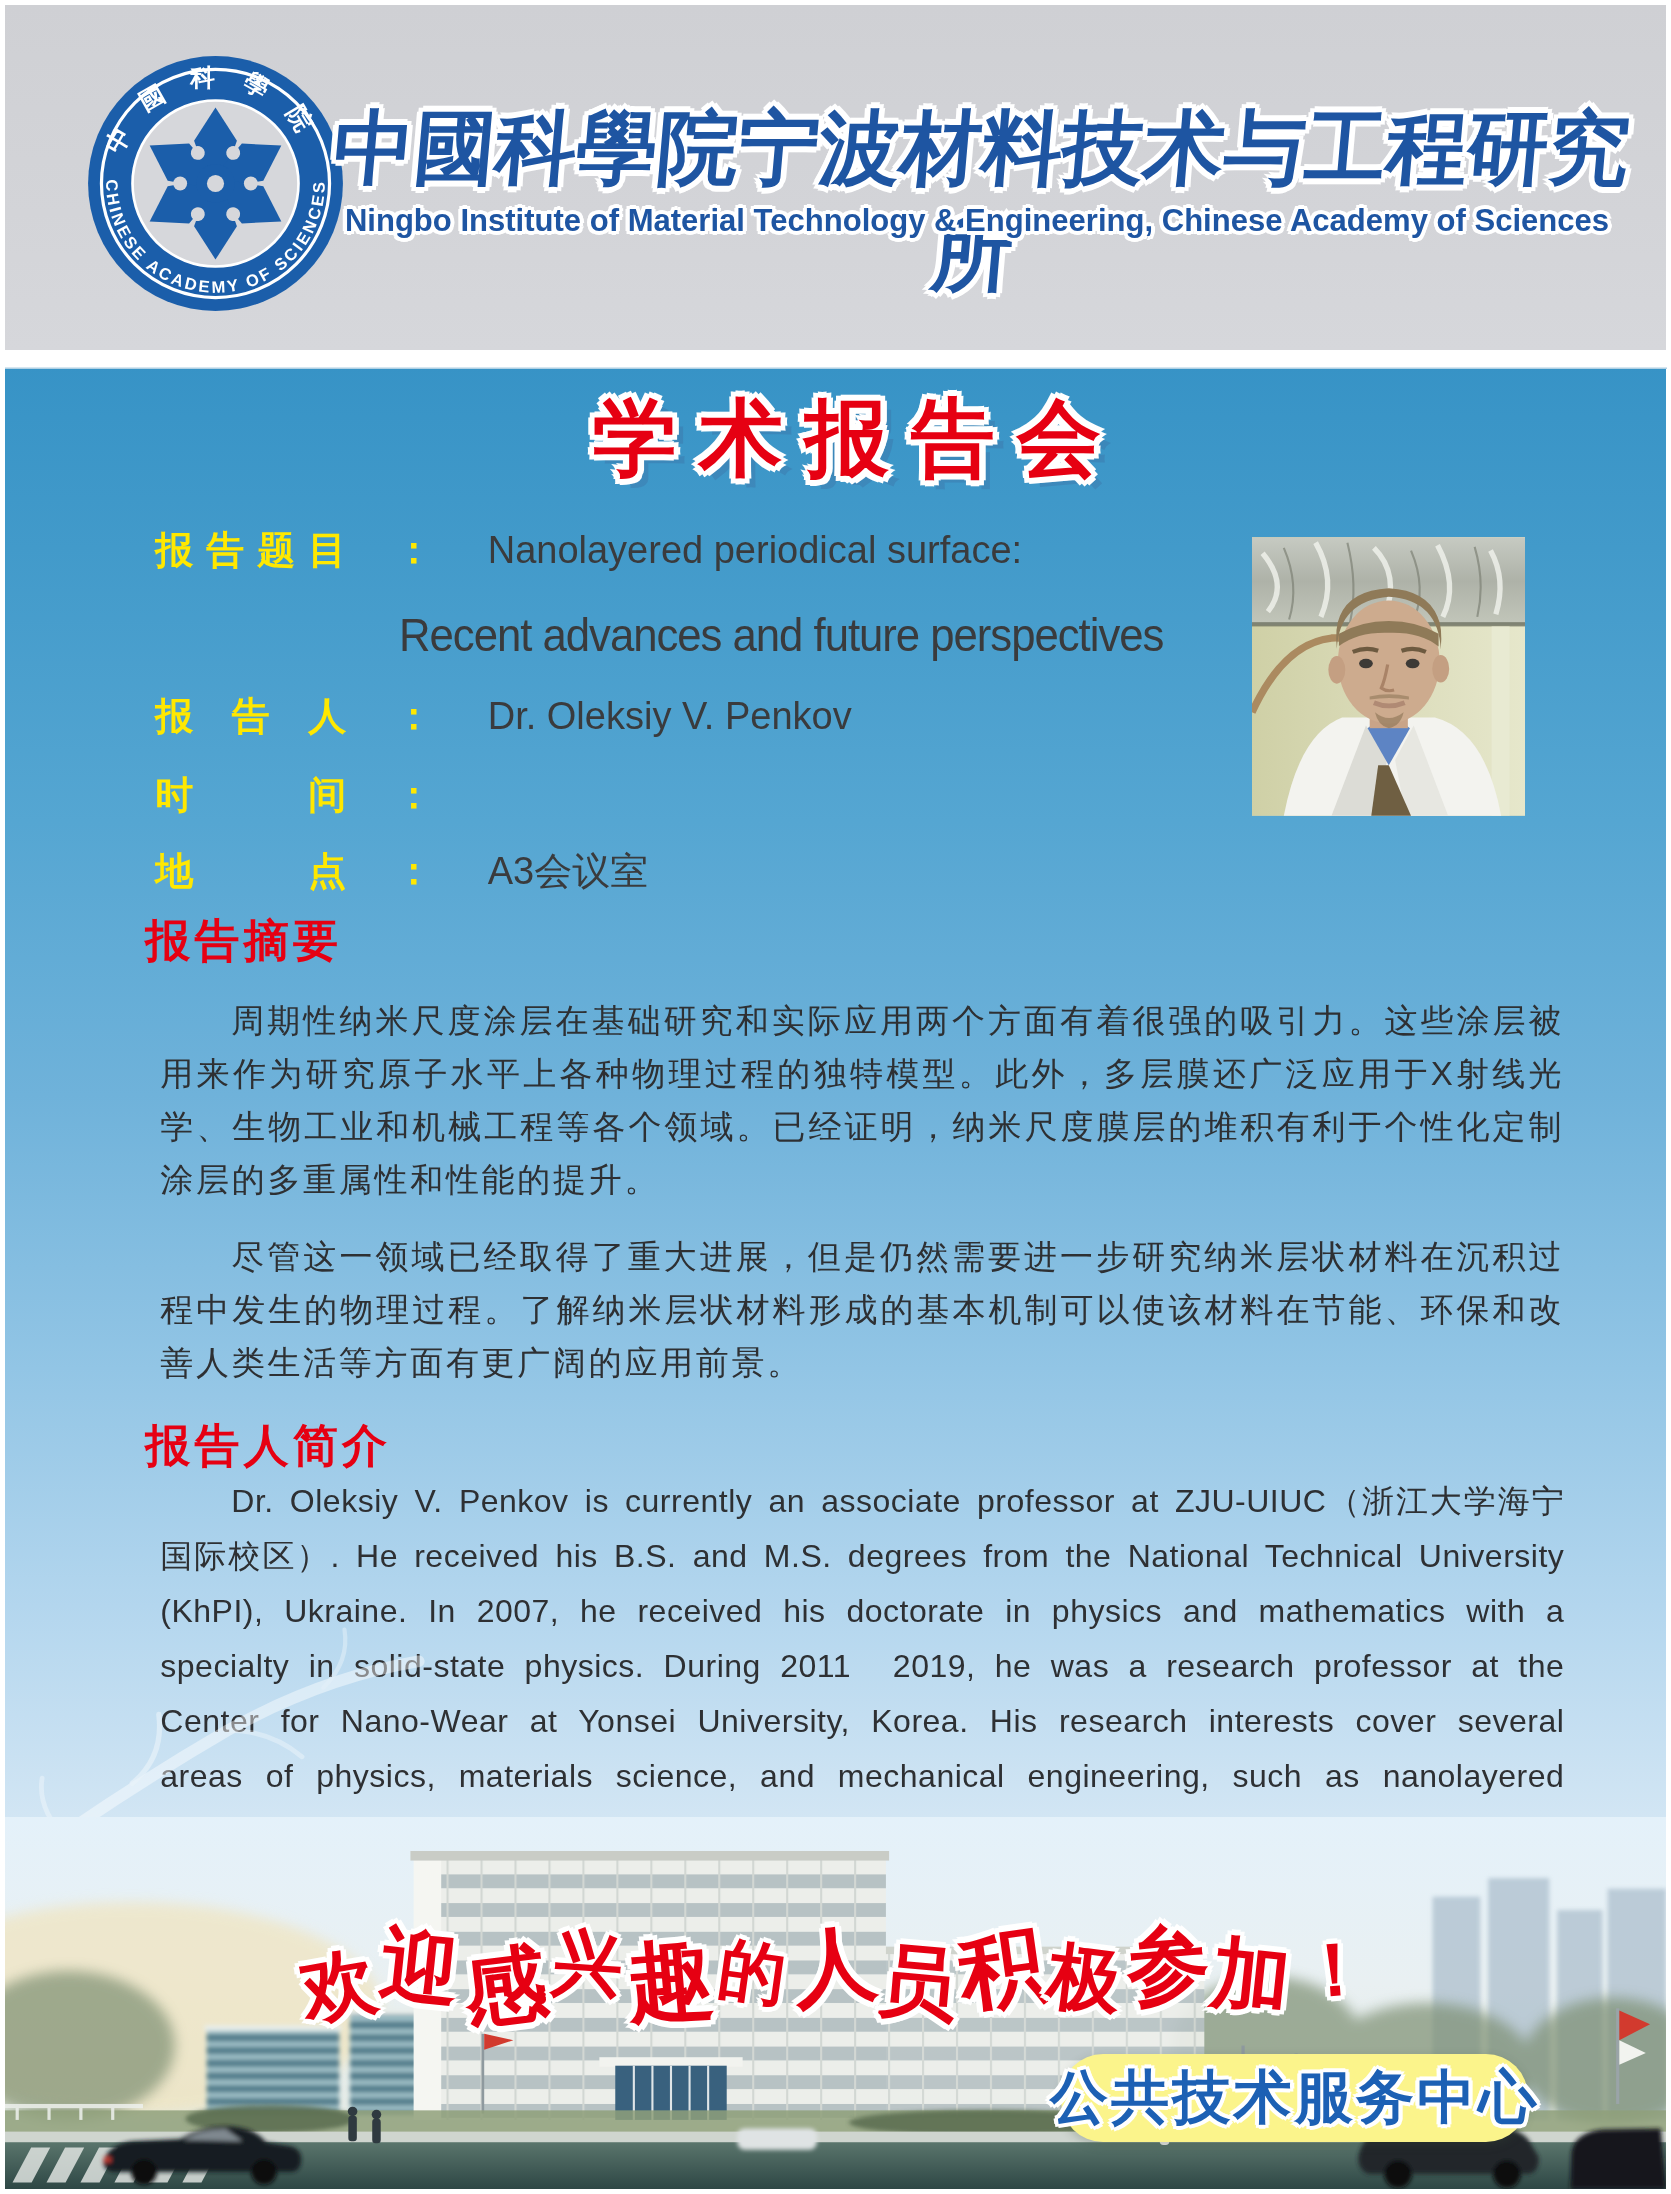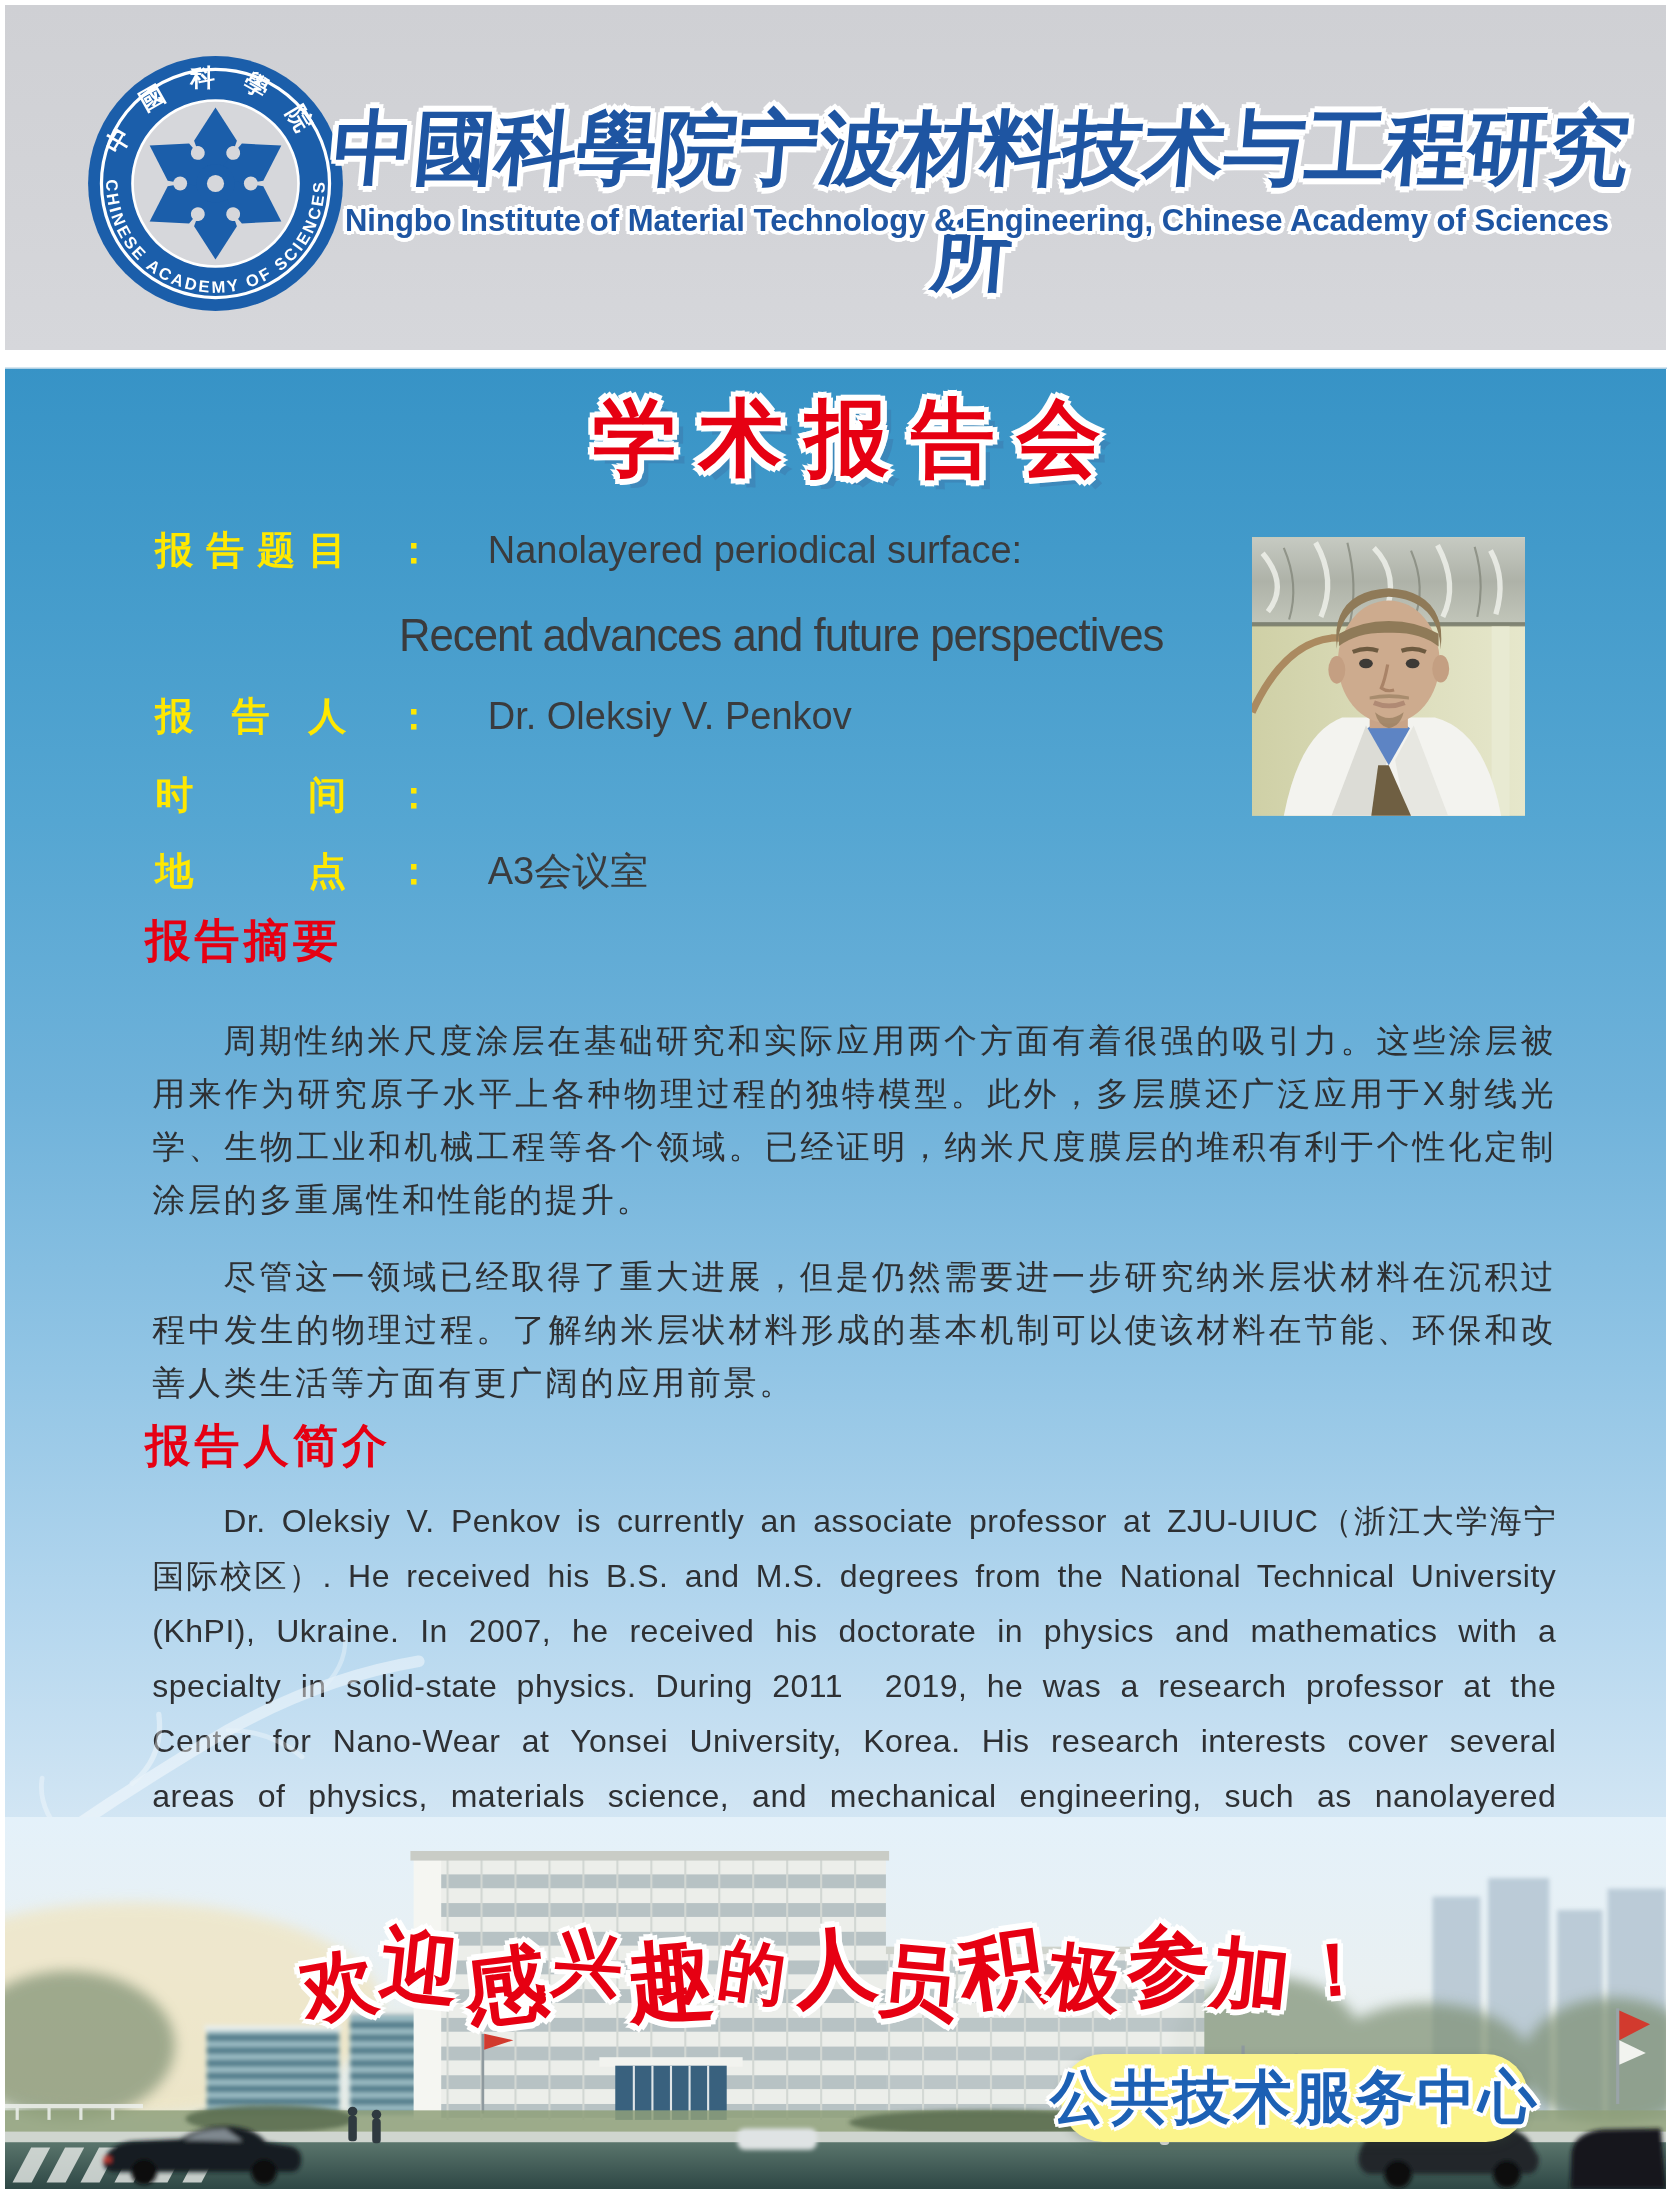--- a/index.html
+++ b/index.html
@@ -67,22 +67,22 @@
 
   
   .speaker-photo{position:absolute;left:1247px;top:171px;width:273px;height:279px;}
 
   
   .sec-heading{
     position:absolute;left:140px;font-family:"DejaVu Serif", serif;font-weight:bold;
     font-size:45px;line-height:1;color:#e60012;letter-spacing:4.2px;white-space:nowrap;}
   .h-abstract{top:552px;} .h-bio{top:1057px;}
   .body-text{
-    position:absolute;left:147px;width:1404px;color:#2e3033;
-    text-align:justify;text-justify:inter-character;margin-top:20px;}
+    position:absolute;left:155px;width:1404px;color:#2e3033;
+    text-align:justify;text-justify:inter-character;}
   .abstract-text{top:628px;font-size:33px;line-height:53px;letter-spacing:2.7px;}
   .abstract-text p{margin:0;text-indent:71px;}
   .abstract-text p + p{margin-top:24.4px;}
   .bio-text{top:1108px;font-size:32px;line-height:55px;letter-spacing:0.5px;word-spacing:5.3px;}
   .bio-text p{margin:0;text-indent:71px;}
 
   
   .branch-watermark{position:absolute;left:0;top:1189px;width:488px;height:340px;opacity:.55;}
   .scene{position:absolute;left:0;bottom:0;width:1661px;height:372px;z-index:1;}
   .welcome{

